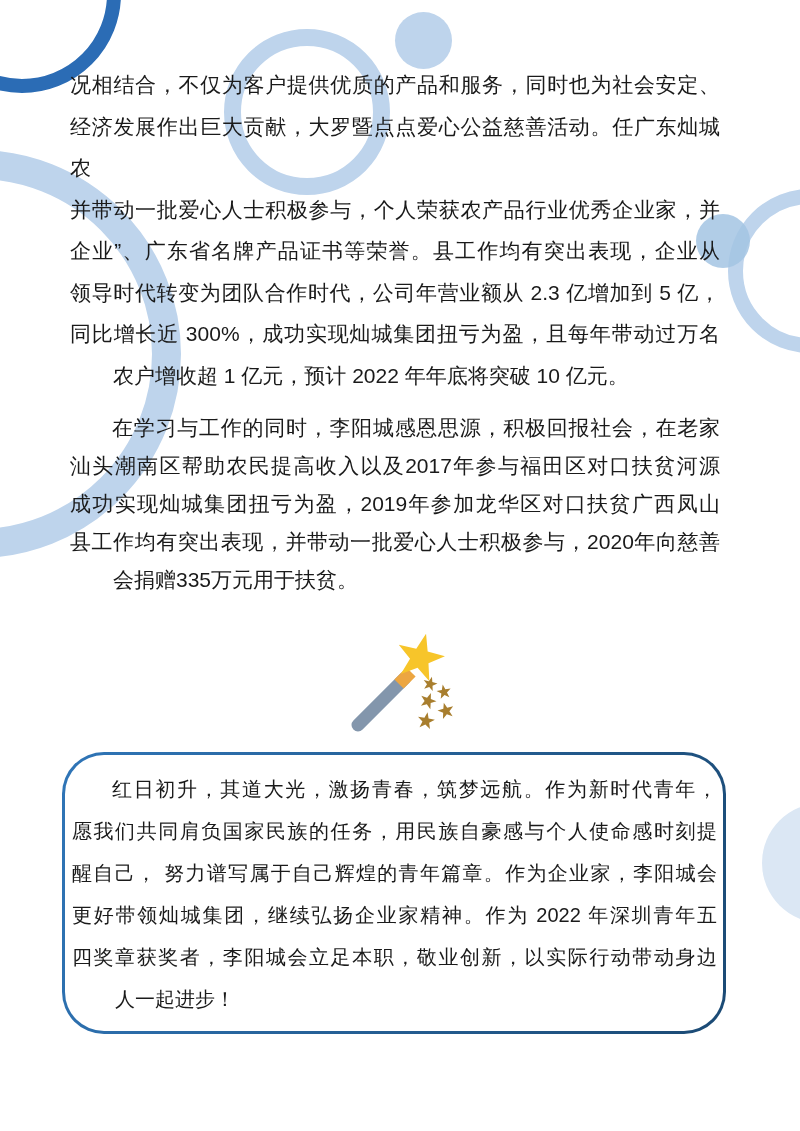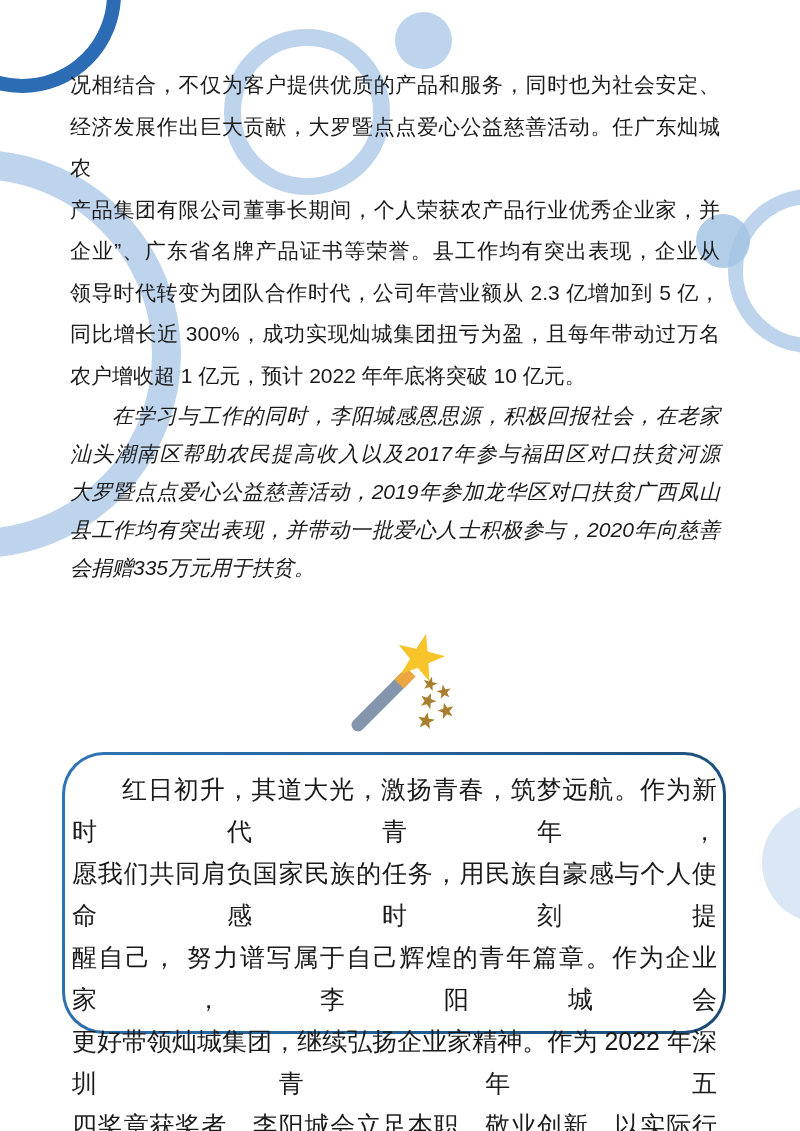--- a/index.html
+++ b/index.html
@@ -20,38 +20,38 @@
   .ring-left{left:-227px;top:150px;width:350px;height:350px;border:29px solid var(--light-blue,#bed4ec);}
   .ring-right{left:728px;top:189px;width:134px;height:134px;border:15px solid var(--light-blue,#bed4ec);}
   .circle-right{left:696px;top:214px;width:54px;height:54px;background:var(--medium-blue,#a3c4e3);opacity:.85;}
   .circle-bottom-right{left:762px;top:803px;width:120px;height:120px;background:var(--pale-blue,#dbe7f4);}
   
   .text-block{
     position:absolute;left:70px;width:650px;z-index:1;
     color:var(--text,#1a1a1a);font-size:21px;
   }
   .para1{top:64px;line-height:41.5px;}
-  .para2{top:397px;line-height:38px;font-style:italic;}
+  .para2{top:409px;line-height:38px;}
   .line{text-align:justify;text-align-last:justify;}
-  .line.last{text-align:right;text-align-last:left;}
+  .line.last{text-align:right;text-align-last:left;margin-left:43px;}
   .line.indent{text-indent:2em;}
   
   .wand{position:absolute;left:348px;top:626px;width:112px;height:112px;z-index:1;}
   
   .quote-box{
     position:absolute;left:62px;top:752px;width:664px;height:282px;
     box-sizing:border-box;padding:3px;border-radius:42px;
     background:linear-gradient(110deg,var(--box-border-start,#2f75b7),var(--box-border-end,#1b4a74));
     z-index:2;
   }
   .quote-inner{
     box-sizing:border-box;width:100%;height:100%;
     background:var(--page-bg,#fff);border-radius:39px;
     padding:13px 6px 0 7px;
-    color:var(--text,#1a1a1a);font-size:25px;line-height:42px;
+    color:var(--text,#1a1a1a);font-size:20px;line-height:42px;
   }
 </style>
 </head>
 <body>
 
 <div class="page">
 
   <div class="deco ring-top-left"></div>
   <div class="deco ring-top-center"></div>
   <div class="deco circle-top"></div>
@@ -59,39 +59,39 @@
   <div class="deco ring-right"></div>
   <div class="deco circle-right"></div>
   <div class="deco circle-bottom-right"></div>
 
   <div class="text-block para1">
 
       <div class="line">况相结合，不仅为客户提供优质的产品和服务，同时也为社会安定、</div>
 
       <div class="line">经济发展作出巨大贡献，大罗暨点点爱心公益慈善活动。任广东灿城农</div>
 
-      <div class="line">产品集团有限公司董事长期间，个人荣获农产品行业优秀企业家，并</div>
+      <div class="line">并带动一批爱心人士积极参与，个人荣获农产品行业优秀企业家，并</div>
 
 
       <div class="line">企业”、广东省名牌产品证书等荣誉。县工作均有突出表现，企业从</div>
 
       <div class="line">领导时代转变为团队合作时代，公司年营业额从 2.3 亿增加到 5 亿，</div>
 
       <div class="line">同比增长近 300%，成功实现灿城集团扭亏为盈，且每年带动过万名</div>
 
       <div class="line last">农户增收超 1 亿元，预计 2022 年年底将突破 10 亿元。</div>
     </div>
 
   <div class="text-block para2">
 
       <div class="line indent">在学习与工作的同时，李阳城感恩思源，积极回报社会，在老家</div>
 
       <div class="line">汕头潮南区帮助农民提高收入以及2017年参与福田区对口扶贫河源</div>
 
-      <div class="line">大罗暨点点爱心公益慈善活动，2019年参加龙华区对口扶贫广西凤山</div>
+      <div class="line">成功实现灿城集团扭亏为盈，2019年参加龙华区对口扶贫广西凤山</div>
 
       <div class="line">县工作均有突出表现，并带动一批爱心人士积极参与，2020年向慈善</div>
 
       <div class="line last">会捐赠335万元用于扶贫。</div>
     </div>
 
   <div class="wand">
     <svg width="112" height="112" viewBox="0 0 112 112">
       <defs>
         <polygon id="star5" points="0,-1 0.235,-0.324 0.951,-0.309 0.38,0.124 0.588,0.809 0,0.4 -0.588,0.809 -0.38,0.124 -0.951,-0.309 -0.235,-0.324"></polygon>

